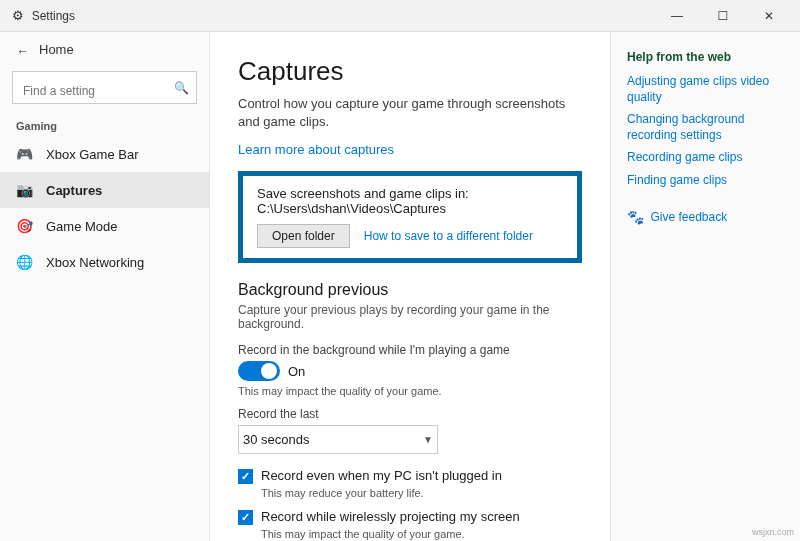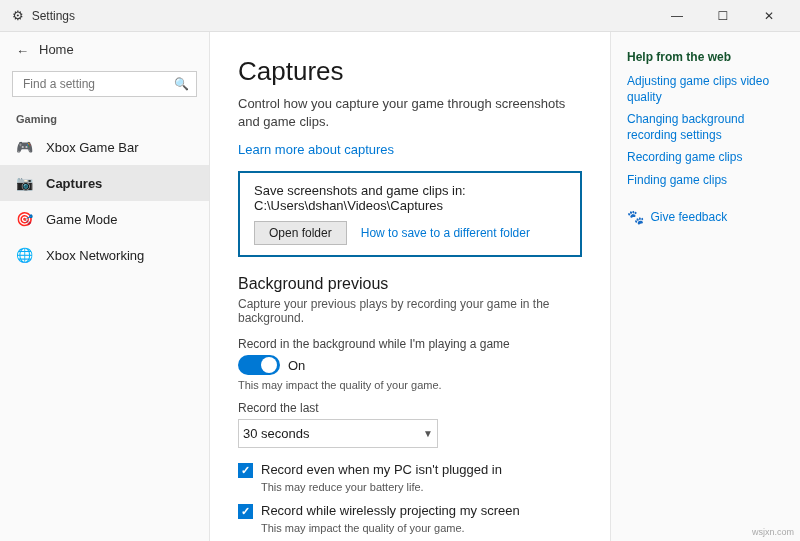--- a/index.html
+++ b/index.html
@@ -72,21 +72,21 @@
       font-size: 13px;
       color: #333;
     }
 
     .sidebar-search {
       margin: 4px 12px 10px;
       position: relative;
     }
     .sidebar-search input {
       width: 100%;
-      padding: 5px 28px 5px 10px;
+      padding: 12px 28px 5px 10px;
       border: 1px solid #ccc;
       background: #fff;
       font-size: 12px;
       outline: none;
       color: #333;
     }
     .sidebar-search .search-icon {
       position: absolute;
       right: 8px;
       top: 50%;
@@ -151,21 +151,21 @@
       color: #0078d4;
       font-size: 13px;
       text-decoration: none;
       cursor: pointer;
       display: inline-block;
       margin-bottom: 14px;
     }
 
     
     .save-path-box {
-      border: 2px solid #0369a1;
+      border: 5px solid #0369a1;
       padding: 10px 14px;
       margin-bottom: 18px;
       background: #fff;
       max-width: 460px;
     }
     .save-path-text {
       font-size: 13px;
       color: #222;
       margin-bottom: 8px;
     }

